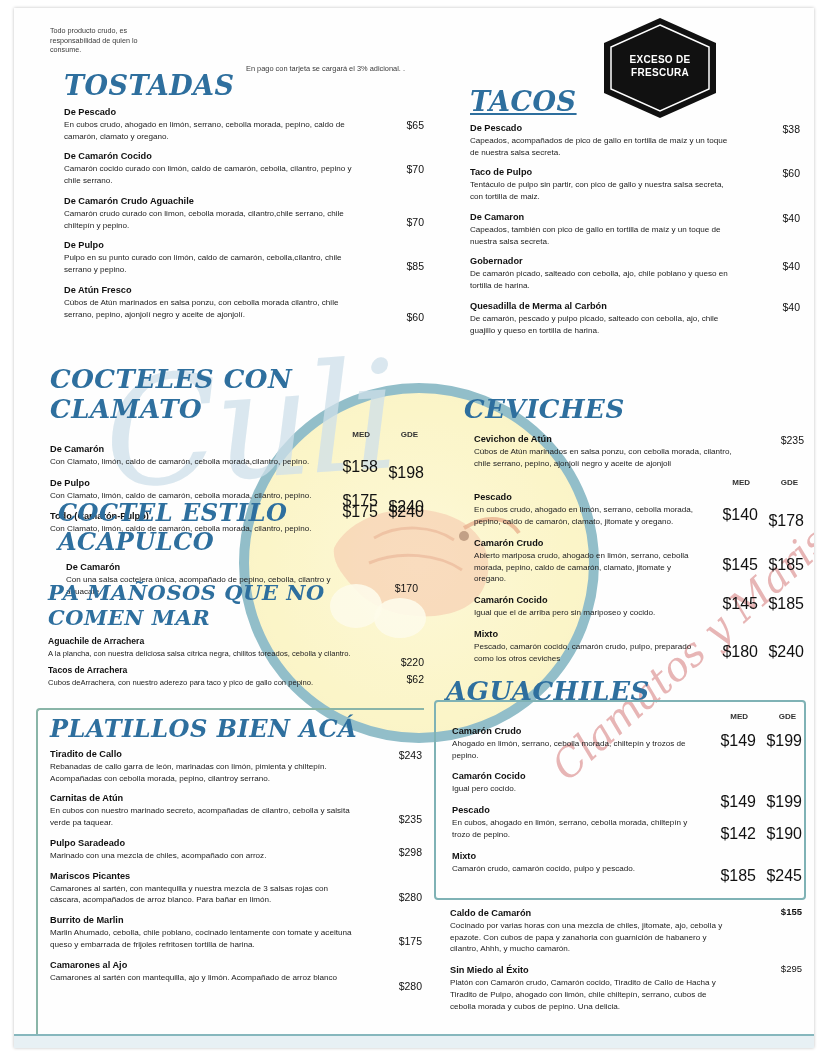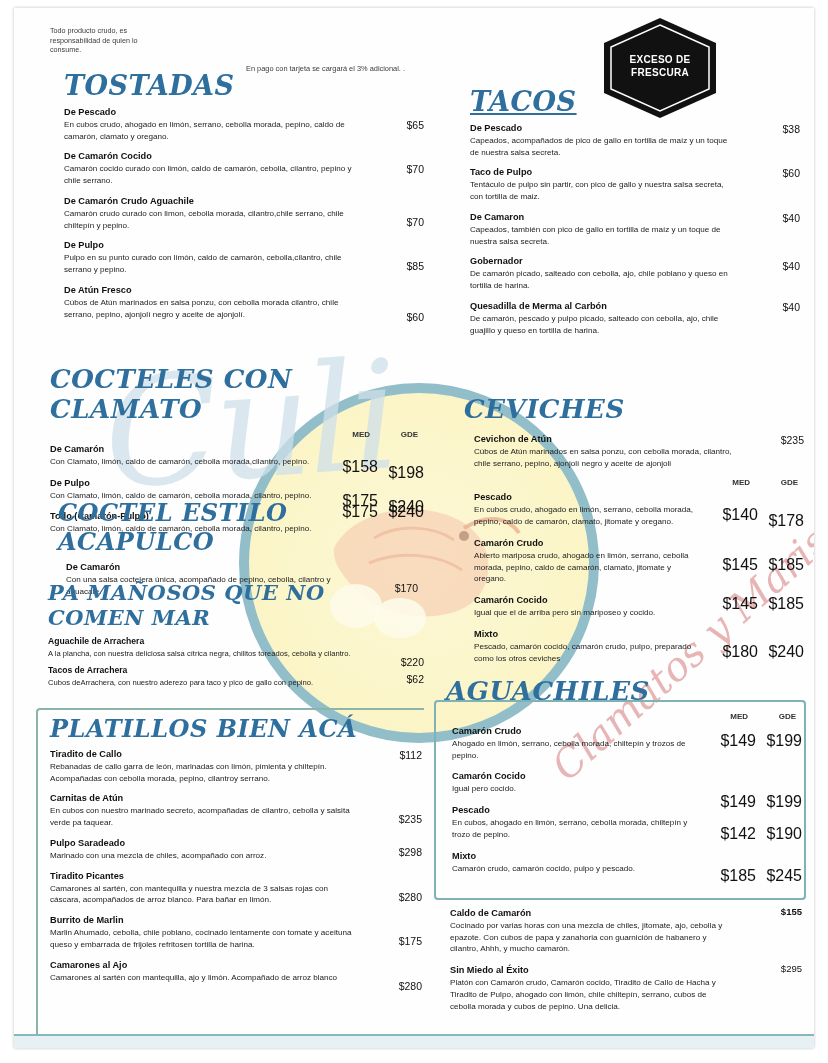--- a/index.html
+++ b/index.html
@@ -253,34 +253,34 @@
         <div class="price" style="top:8px;">$62</div>
       </div>
     </div>
 
     <div class="green-box"></div>
     <div style="position:absolute;left:36px;top:706px;width:372px;">
       <h2 class="section sec-platillos">PLATILLOS BIEN ACÁ</h2>
       <div class="item">
         <div class="name">Tiradito de Callo</div>
         <div class="desc">Rebanadas de callo garra de león, marinadas con limón, pimienta y chiltepín. Acompañadas con cebolla morada, pepino, cilantroy serrano.</div>
-        <div class="price" style="top:0px;">$112</div>
+        <div class="price" style="top:0px;">$243</div>
       </div>
       <div class="item">
         <div class="name">Carnitas de Atún</div>
         <div class="desc">En cubos con nuestro marinado secreto, acompañadas de cilantro, cebolla y salsita verde pa taquear.</div>
         <div class="price lo">$235</div>
       </div>
       <div class="item">
         <div class="name">Pulpo Saradeado</div>
         <div class="desc">Marinado con una mezcla de chiles, acompañado con arroz.</div>
         <div class="price" style="top:8px;">$298</div>
       </div>
       <div class="item">
-        <div class="name">Tiradito Picantes</div>
+        <div class="name">Mariscos Picantes</div>
         <div class="desc">Camarones al sartén, con mantequilla y  nuestra mezcla de 3 salsas rojas con cáscara, acompañados de arroz blanco. Para bañar en limón.</div>
         <div class="price" style="top:20px;">$280</div>
       </div>
       <div class="item">
         <div class="name">Burrito de Marlin</div>
         <div class="desc">Marlin Ahumado, cebolla, chile poblano, cocinado lentamente con tomate y aceituna queso y embarrada de frijoles refritosen tortilla de harina.</div>
         <div class="price lo">$175</div>
       </div>
       <div class="item">
         <div class="name">Camarones al Ajo</div>

